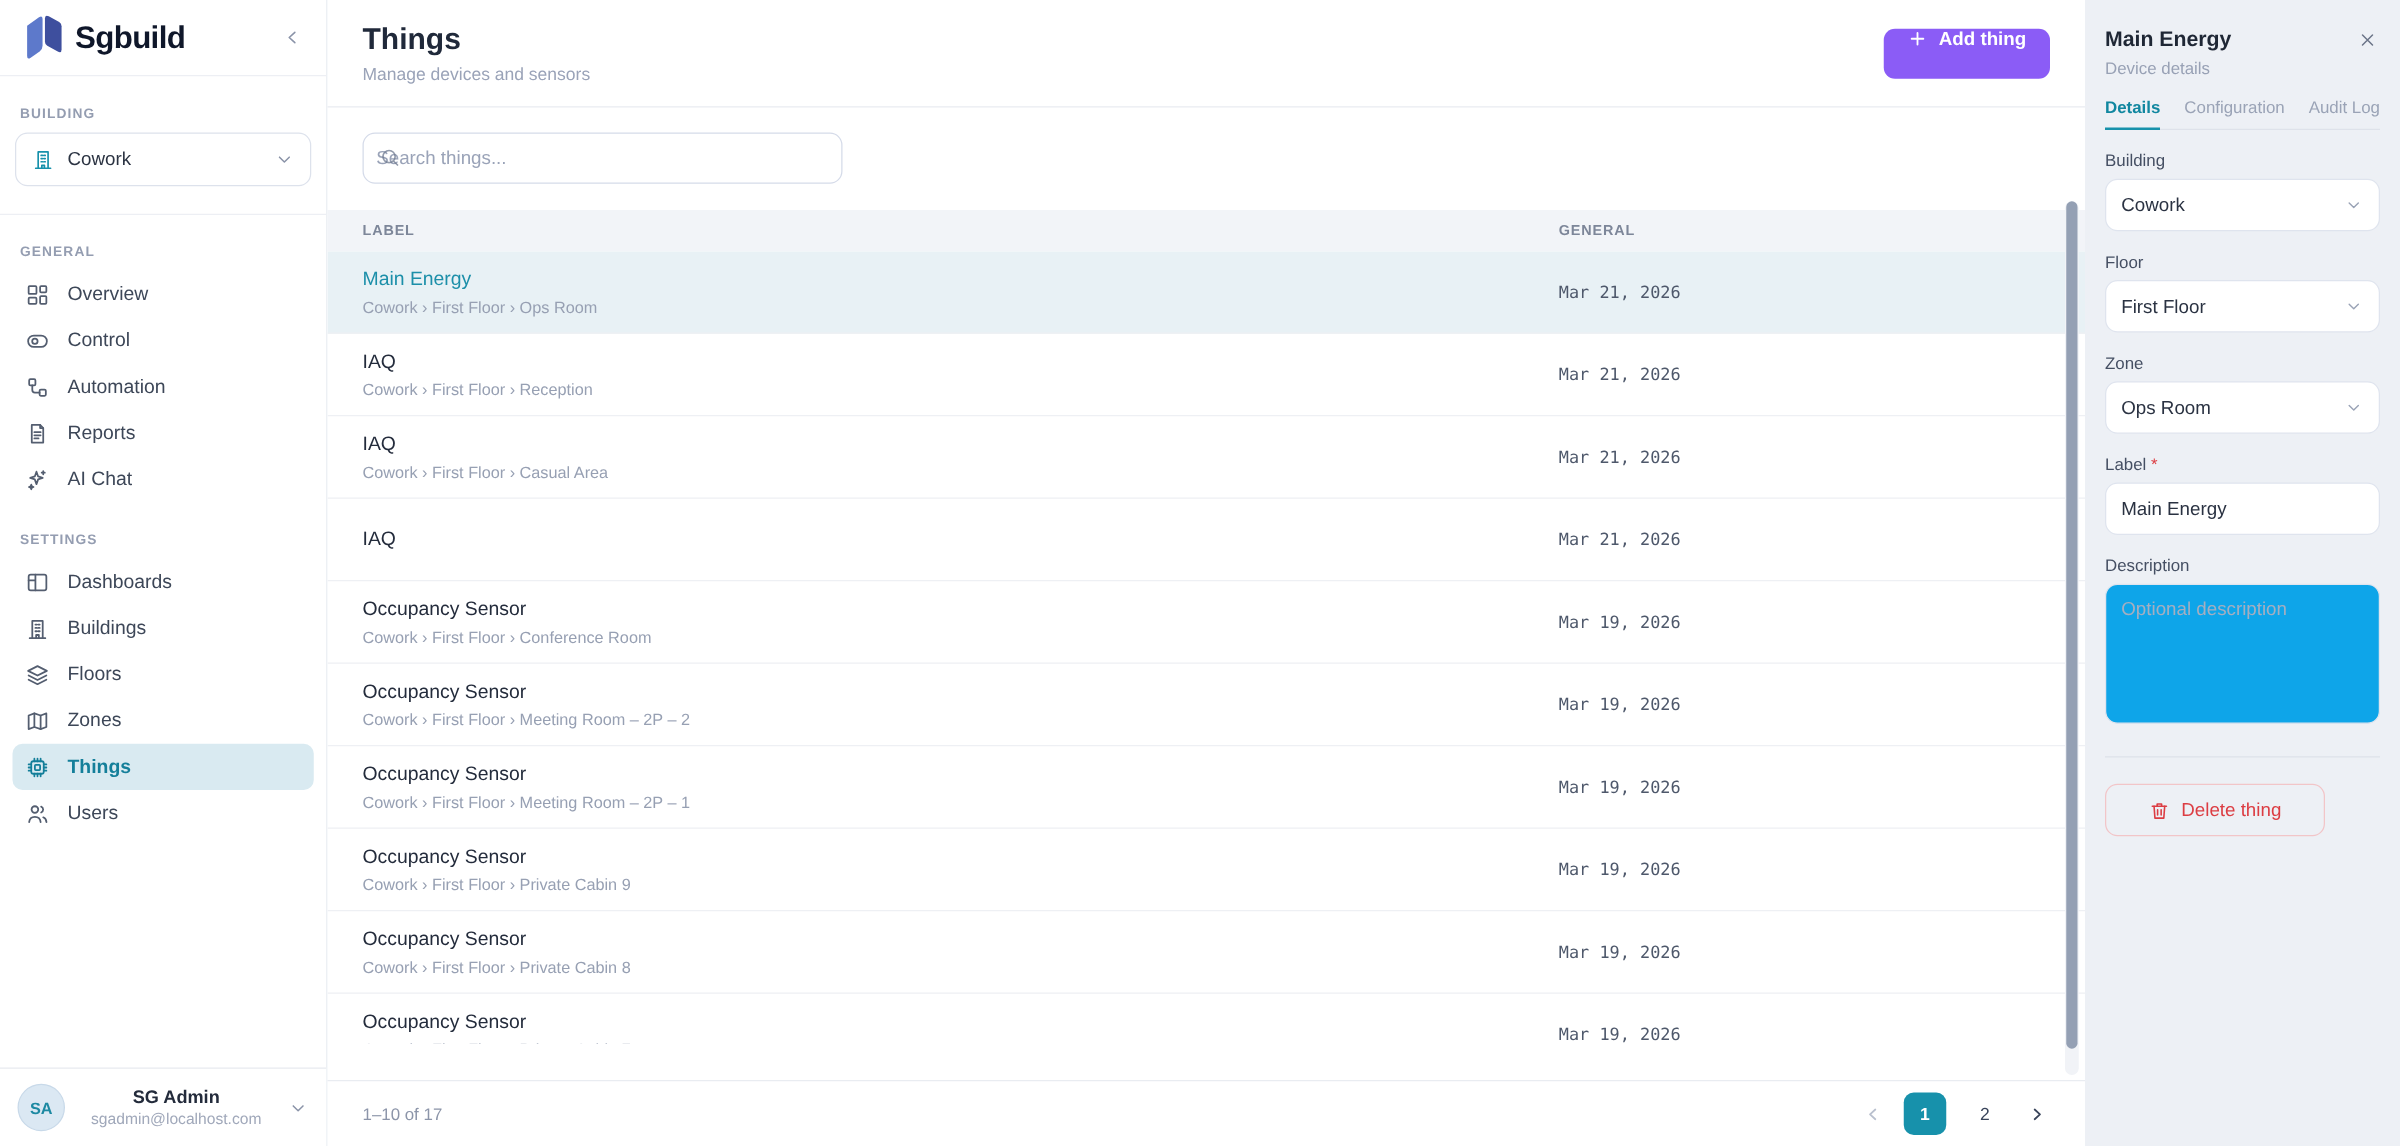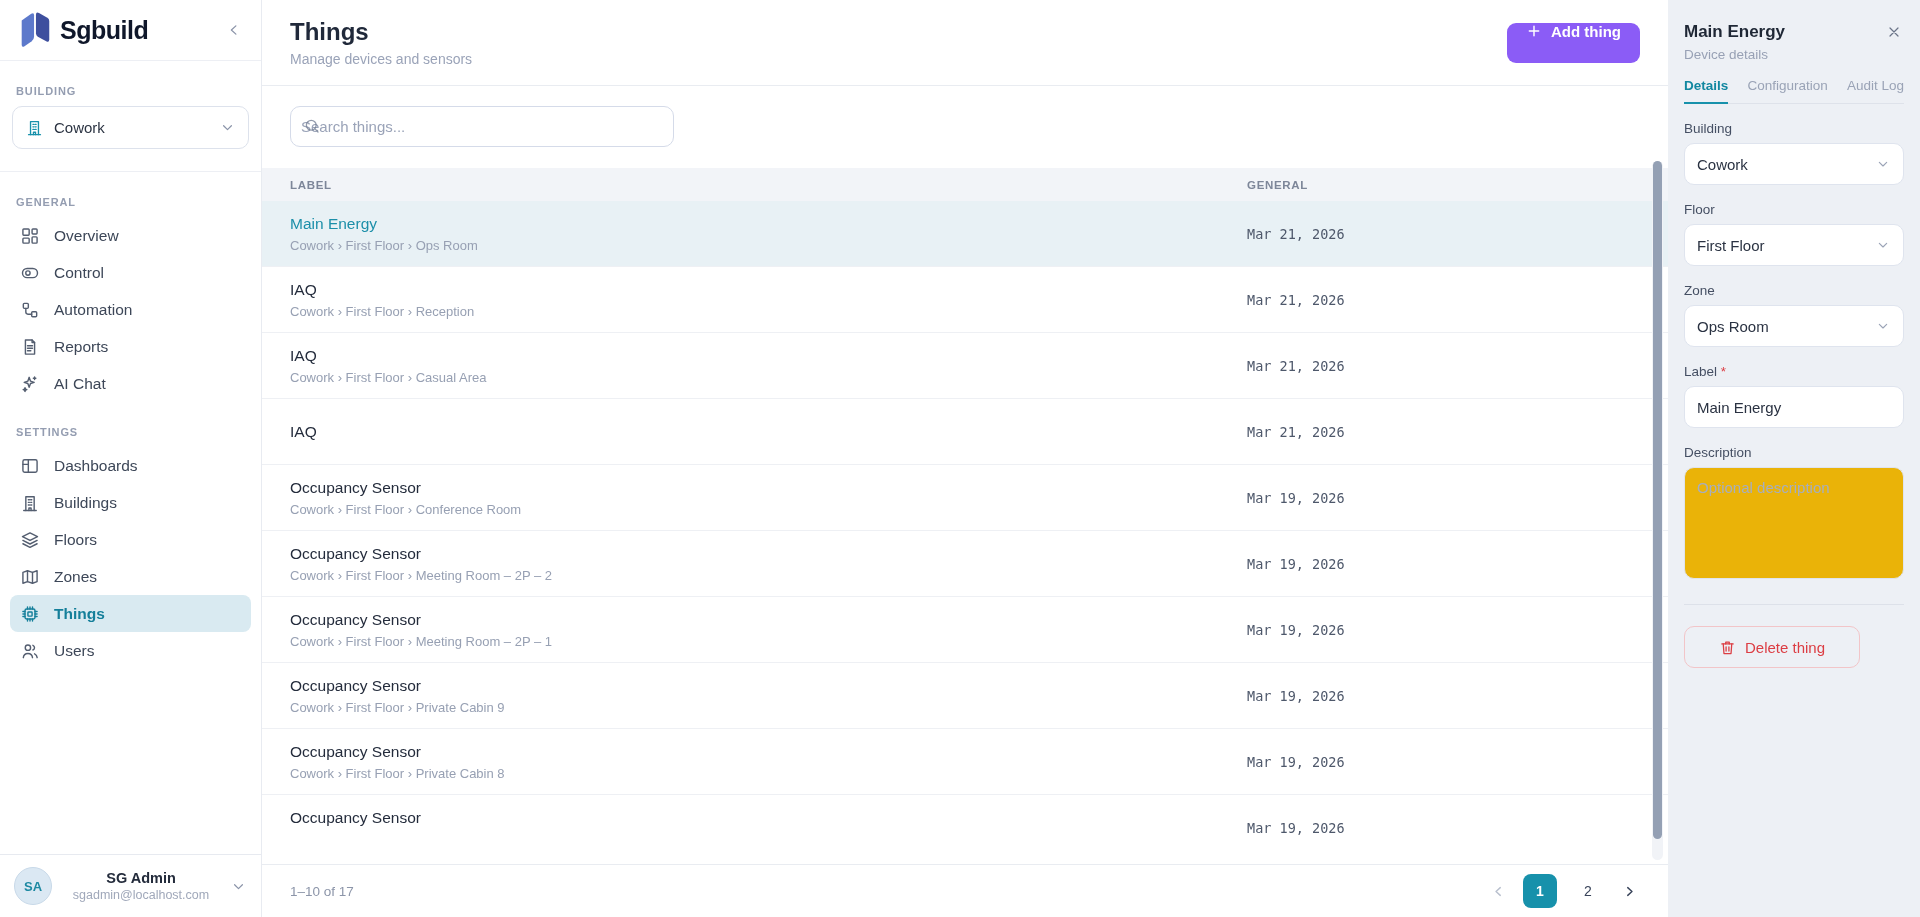--- a/index.html
+++ b/index.html
@@ -152,21 +152,21 @@
     height:42px; background:#fff; border:1px solid #dfe4ee; border-radius:10px;
     display:flex; align-items:center; padding:0 12px; cursor:pointer;
   }
   .select-box .val { flex:1; font-size:15px; color:#2a3242; }
   .text-input {
     width:100%; height:42px; background:#fff; border:1px solid #dfe4ee; border-radius:10px;
     padding:0 12px; font-family:"Liberation Sans",sans-serif; font-size:15px; color:#2a3242;
     outline:none;
   }
   .textarea {
-    width:100%; height:112px; background:#eab308; border:1px solid #dfe4ee; border-radius:10px;
+    width:100%; height:112px; background:#0ea5e9; border:1px solid #dfe4ee; border-radius:10px;
     padding:11px 12px; font-family:"Liberation Sans",sans-serif; font-size:15px; color:#2a3242;
     resize:none; outline:none;
   }
   .textarea::placeholder { color:#a6aec0; }
   .panel-divider { border-top:1px solid #dde1e9; margin:21px 0 0 0; }
   .delete-btn {
     margin-top:21px; height:42px; padding:0 34px;
     background:transparent; border:1px solid #f2c5c8; border-radius:10px;
     display:inline-flex; align-items:center; gap:9px;
     font-family:"Liberation Sans",sans-serif; font-size:15px; color:#dc3d43; cursor:pointer;

